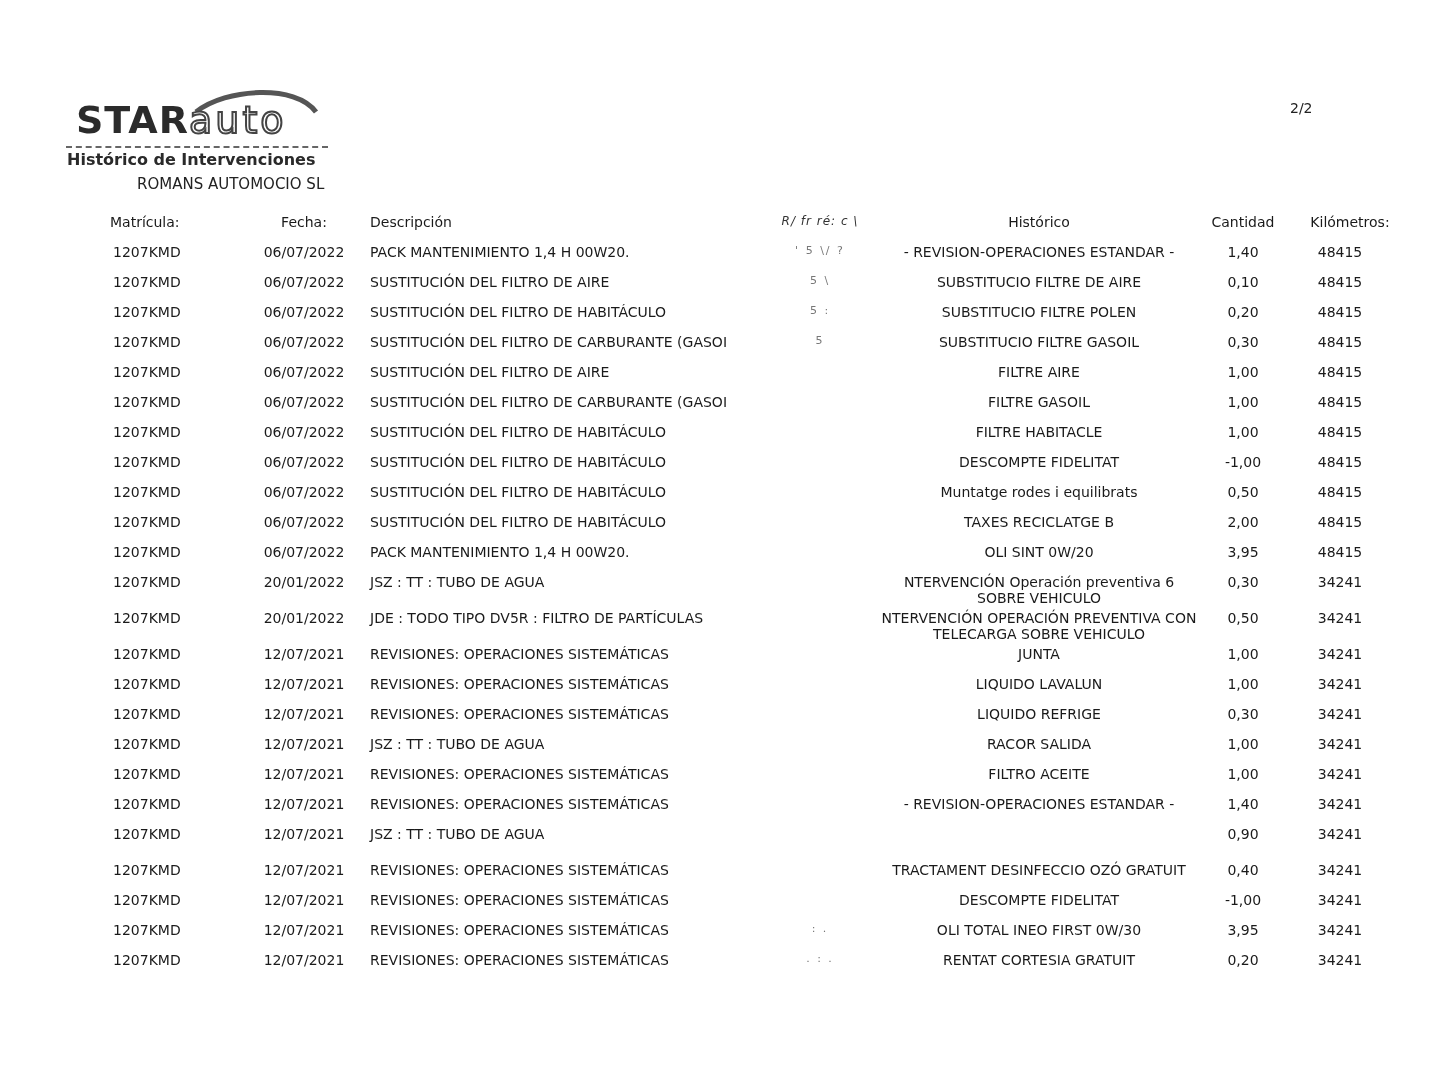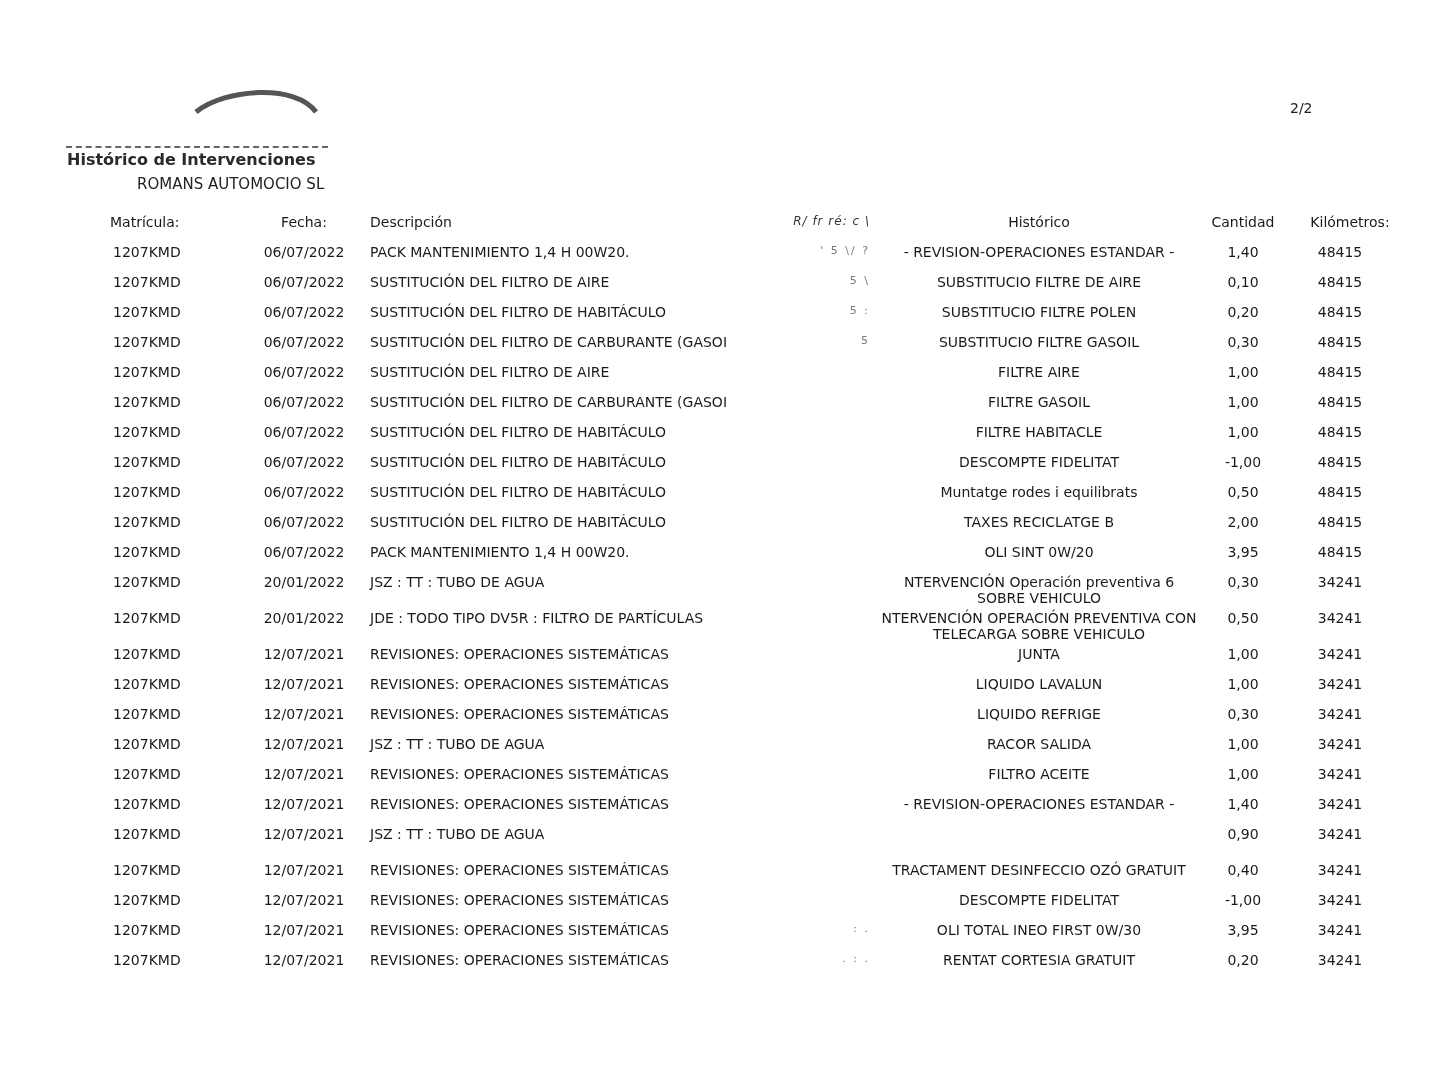--- a/index.html
+++ b/index.html
@@ -34,36 +34,39 @@
     .table {
       position: absolute; left: 0; top: 210px; width: 1440px;
       font-size: 14px;
     }
     .row { position: relative; height: 30px; }
     .row.tall { height: 36px; }
     .cell { position: absolute; top: 4px; white-space: nowrap; }
     .c-mat { left: 113px; }
     .c-fecha { left: 240px; width: 128px; text-align: center; }
     .c-desc { left: 370px; width: 386px; text-align: left; }
-    .c-ref { left: 770px; width: 100px; text-align: right; color: #777; font-size: 11px; letter-spacing: 2px; }
+    .c-ref { left: 770px; width: 100px; text-align: center; color: #777; font-size: 11px; letter-spacing: 2px; }
     .c-op { left: 880px; width: 318px; text-align: center; white-space: normal; line-height: 16px; }
     .c-cant { left: 1205px; width: 76px; text-align: center; }
     .c-km { left: 1300px; width: 80px; text-align: center; }
     .head .cell { top: 4px; }
     .head .c-mat { left: 110px; }
     .head .c-km { left: 1305px; width: 90px; }
     .head .c-ref { color: #333; font-size: 12px; font-style: italic; letter-spacing: 1px; }
   </style>
 </head>
 <body>
 
 <div class="logo">
   <svg width="250" height="30" viewBox="0 0 250 30">
     <path d="M120 26 C 150 2, 220 -2, 240 26" stroke="#555" stroke-width="5" fill="none"></path>
   </svg>
+  <div class="logo-word">
+    <span class="logo-star">STAR</span><span class="logo-auto">auto</span>
+  </div>
 </div>
 <div class="logo-rule"></div>
 <div class="doc-title">Histórico de Intervenciones</div>
 <div class="doc-company">ROMANS AUTOMOCIO SL</div>
 <div class="page-num">2/2</div>
 
 <div class="table">
   <div class="row head">
     <span class="cell c-mat">Matrícula:</span>
     <span class="cell c-fecha">Fecha:</span>

